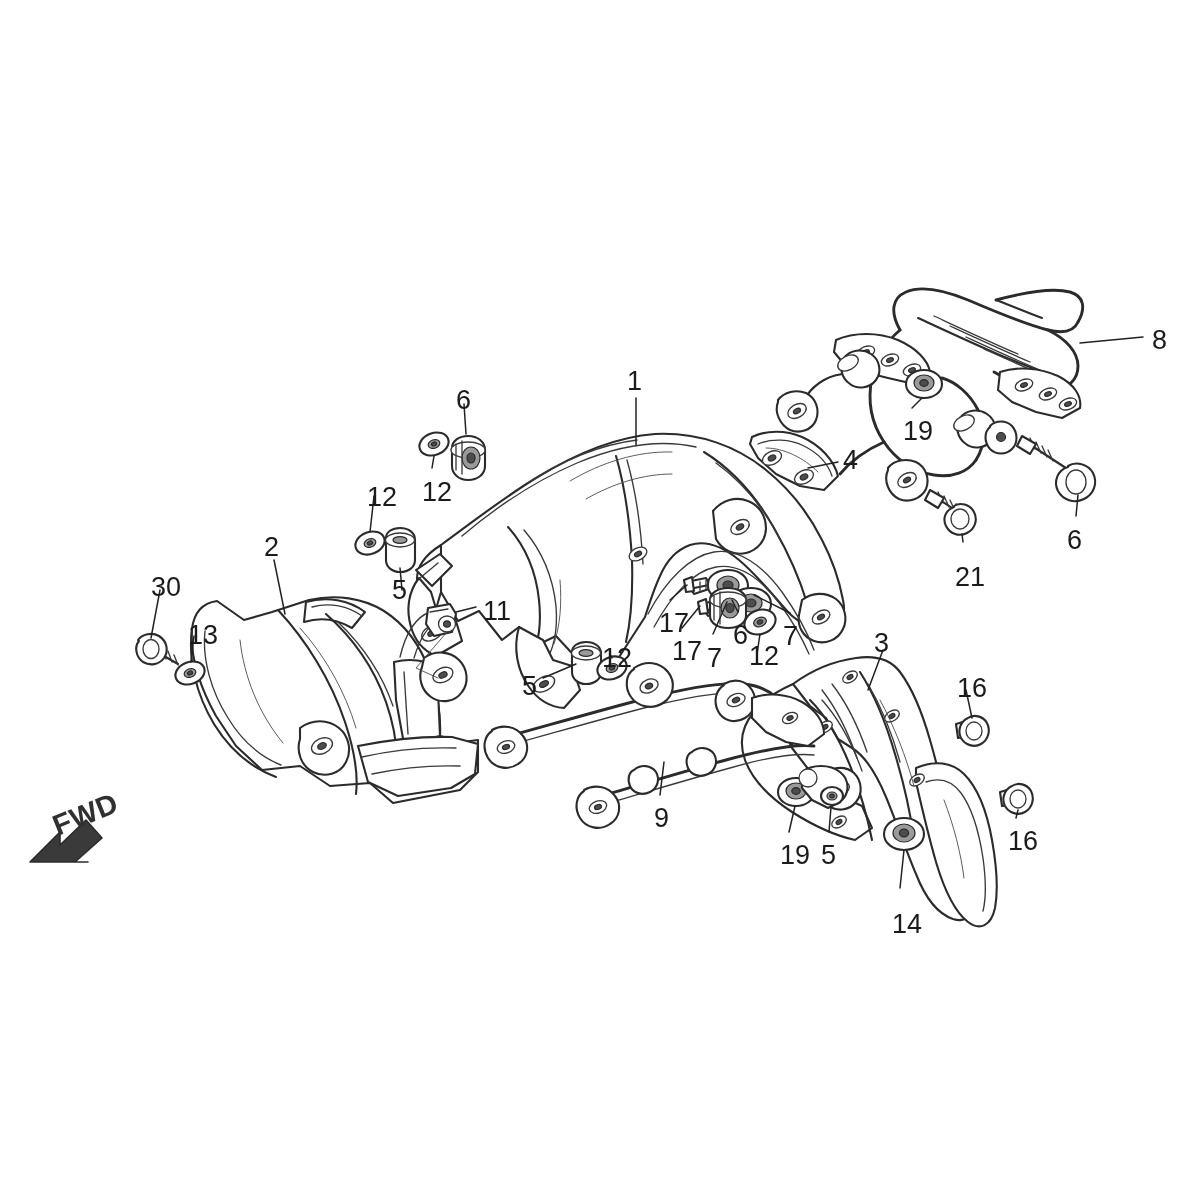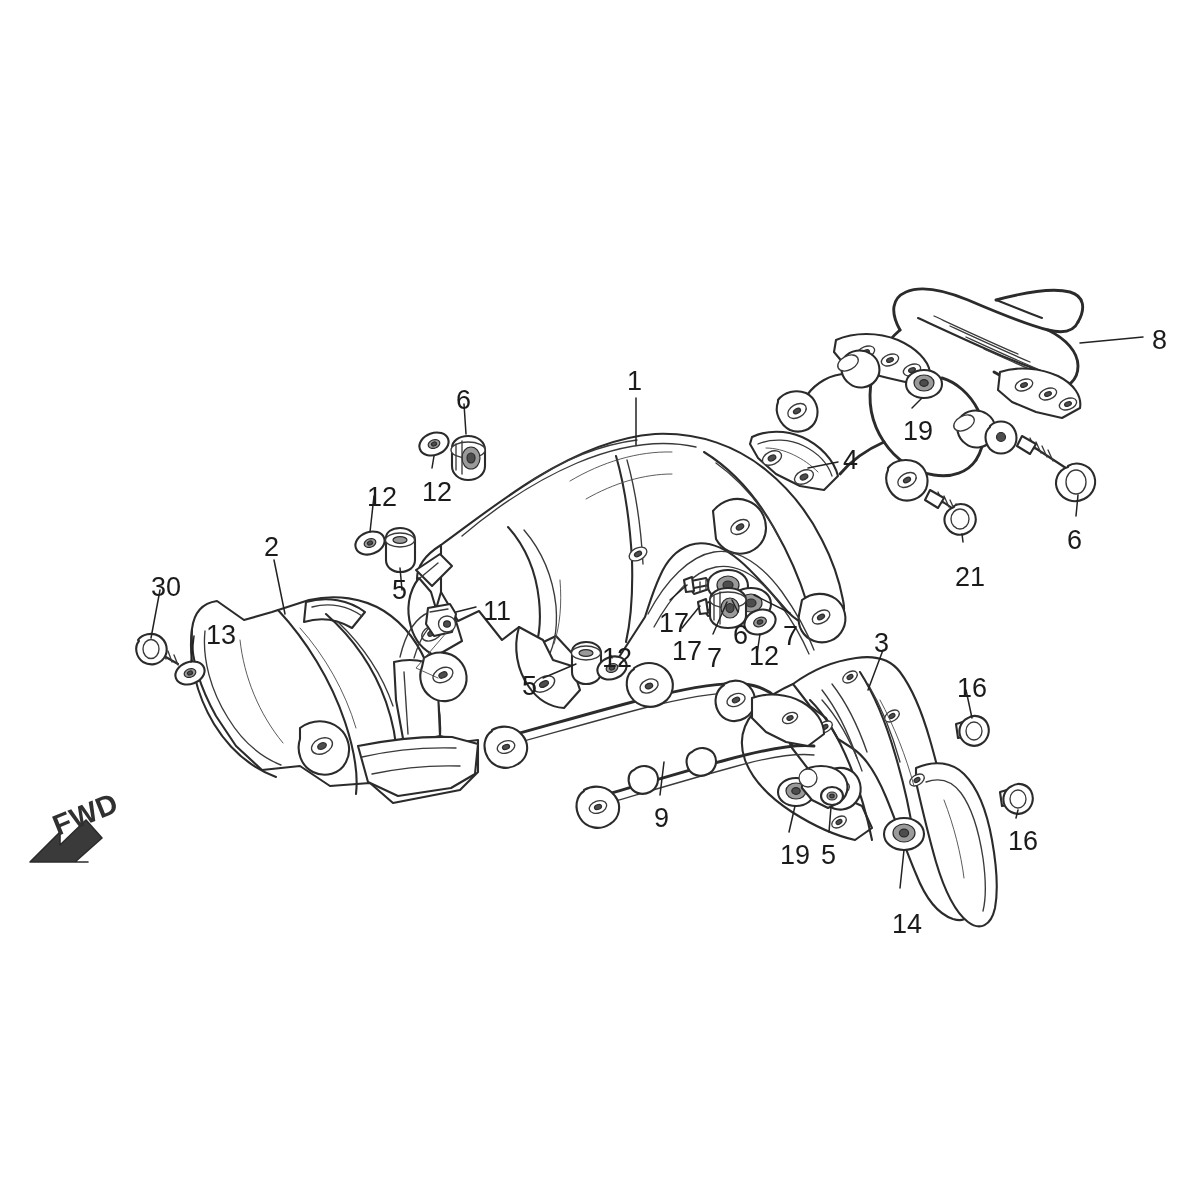--- a/index.html
+++ b/index.html
@@ -524,21 +524,21 @@
     <div class="callout" style="left: 783px; top: 623px;">7</div>
     <div class="callout" style="left: 707px; top: 645px;">7</div>
     <div class="callout" style="left: 1152px; top: 327px;">8</div>
     <div class="callout" style="left: 654px; top: 805px;">9</div>
     <div class="callout" style="left: 1067px; top: 527px;">6</div>
     <div class="callout" style="left: 483px; top: 598px;">11</div>
     <div class="callout" style="left: 422px; top: 479px;">12</div>
     <div class="callout" style="left: 367px; top: 484px;">12</div>
     <div class="callout" style="left: 602px; top: 645px;">12</div>
     <div class="callout" style="left: 749px; top: 643px;">12</div>
-    <div class="callout" style="left: 188px; top: 622px; margin-left: 18px;">13</div>
+    <div class="callout" style="left: 188px; top: 622px;">13</div>
     <div class="callout" style="left: 892px; top: 898px; margin-top: 13px;">14</div>
     <div class="callout" style="left: 821px; top: 842px;">5</div>
     <div class="callout" style="left: 957px; top: 675px;">16</div>
     <div class="callout" style="left: 1008px; top: 828px;">16</div>
     <div class="callout" style="left: 659px; top: 610px;">17</div>
     <div class="callout" style="left: 672px; top: 638px;">17</div>
     <div class="callout" style="left: 780px; top: 842px;">19</div>
     <div class="callout" style="left: 903px; top: 418px;">19</div>
     <div class="callout" style="left: 151px; top: 574px;">30</div>
     <div class="callout" style="left: 955px; top: 552px; margin-top: 12px;">21</div>

